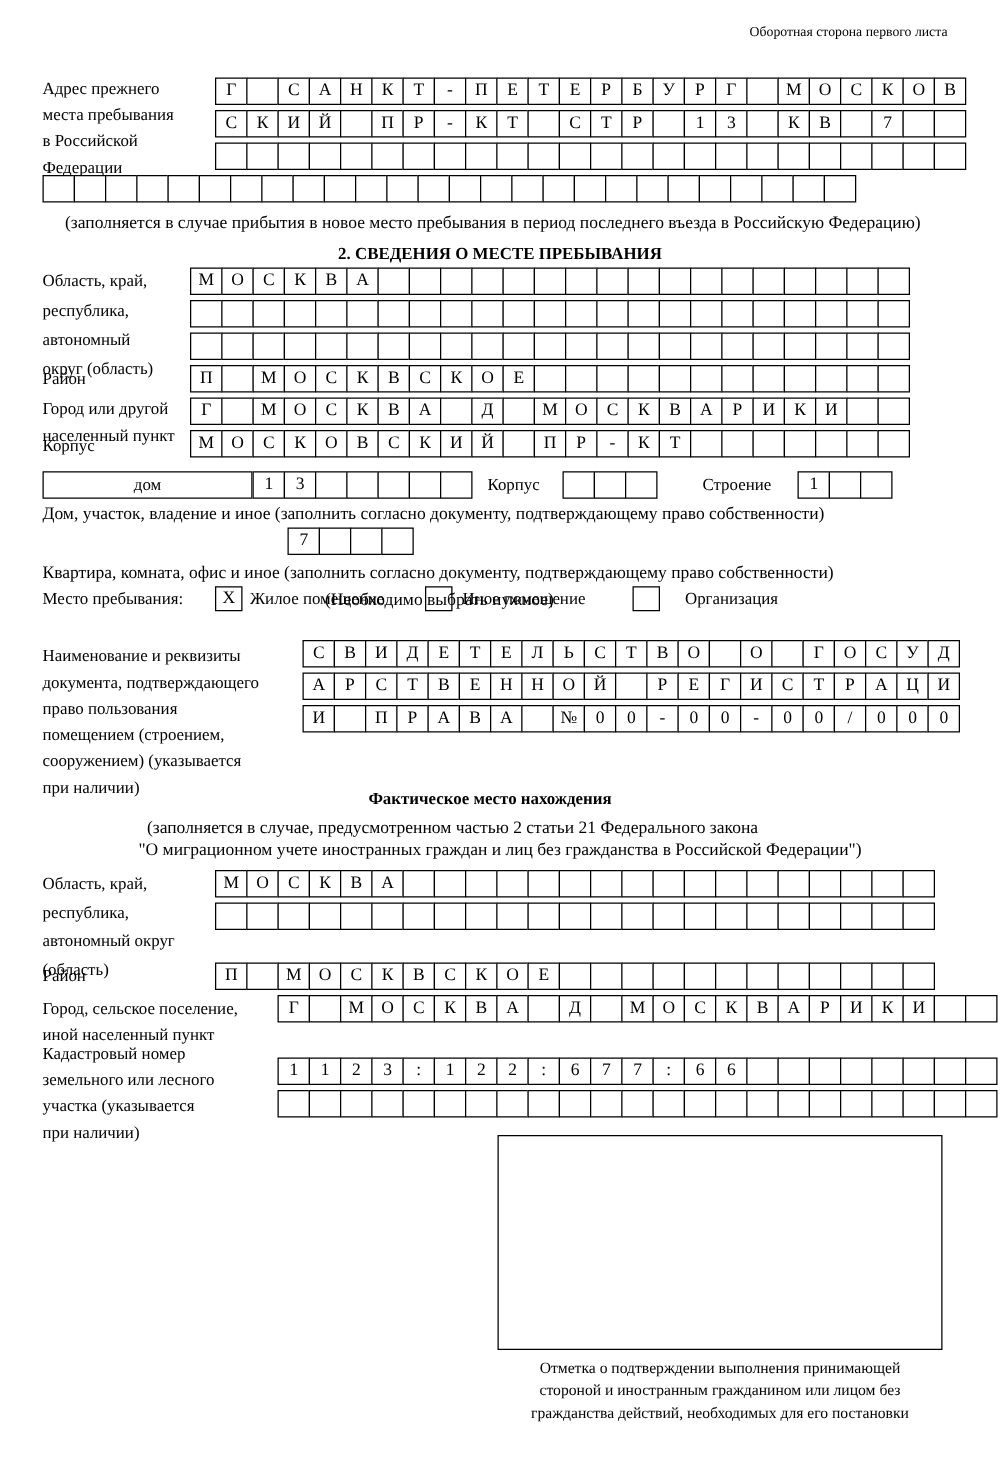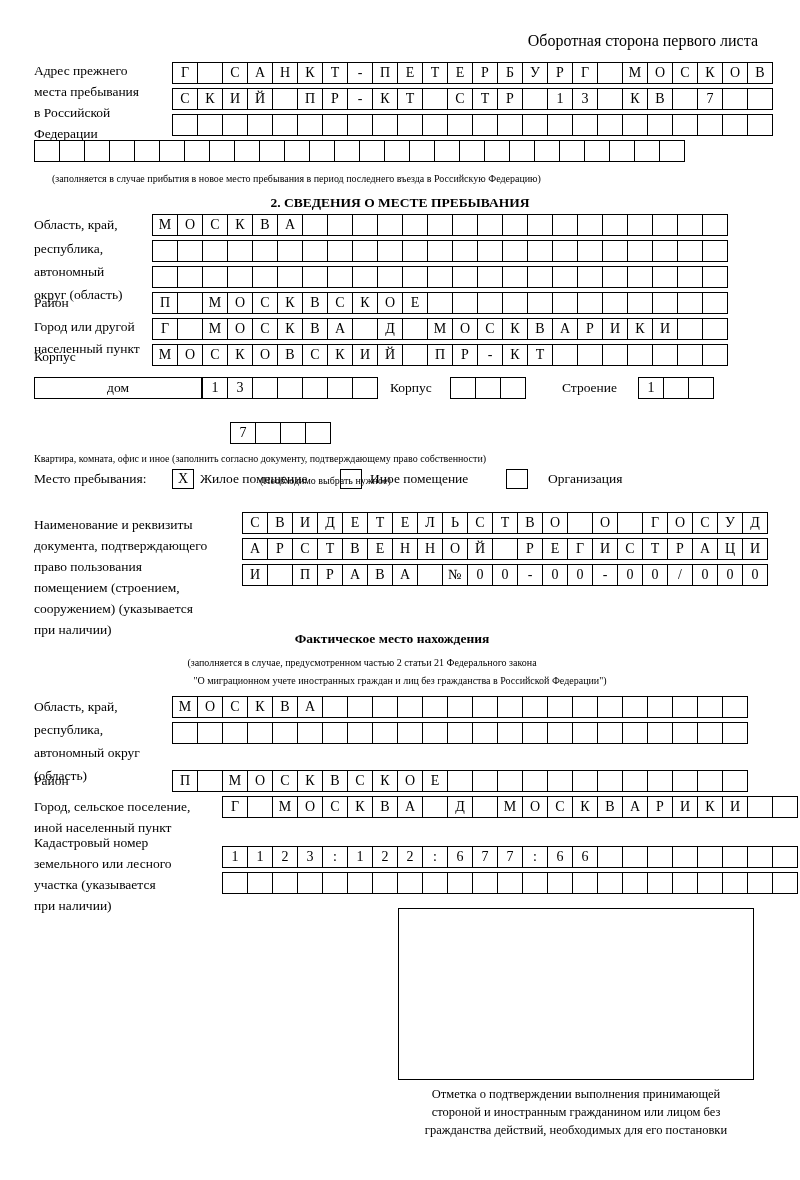--- a/index.html
+++ b/index.html
@@ -7,28 +7,28 @@
     width:800px;height:1180px;
     background:#ffffff;
     font-family:"Liberation Serif", serif;
     color:#000;
     position:relative;
     overflow:hidden;
   }
   .page{position:relative;width:800px;height:1180px;}
 
   .hdr-right{
-    position:absolute;top:32px;right:42px;
-    font-size:16px;
+    position:absolute;top:20px;right:42px;
+    font-size:11px;
   }
 
   
   .t{position:absolute;font-size:13.5px;line-height:17px;white-space:nowrap;}
   .bold{font-weight:bold;}
-  .small{font-size:10px;}
+  .small{font-size:14px;}
 
   
   .cells{position:absolute;display:flex;}
   .cell{
     width:26px;height:22px;
     border:1px solid #000;
     margin-right:-1px;
     box-sizing:border-box;
     font-size:14px;
     line-height:20px;
@@ -361,20 +361,21 @@
       <div class="cell"></div>
       <div class="cell"></div>
     </div>
   <div class="t" style="left:562px;top:379px;">Строение</div>
   <div class="cells" id="s2-stroenie" style="left:638px;top:377px;">
       <div class="cell">1</div>
       <div class="cell"></div>
       <div class="cell"></div>
     </div>
 
+  <div class="t small" style="left:34px;top:403px;">Дом, участок, владение и иное (заполнить согласно документу, подтверждающему право собственности)</div>
 
   <div class="cells" id="s2-flat" style="left:230px;top:422px;">
       <div class="cell">7</div>
       <div class="cell"></div>
       <div class="cell"></div>
       <div class="cell"></div>
     </div>
   <div class="t small" style="left:34px;top:450px;">Квартира, комната, офис и иное (заполнить согласно документу, подтверждающему право собственности)</div>
 
   <div class="t" style="left:34px;top:470px;">Место пребывания:</div>

